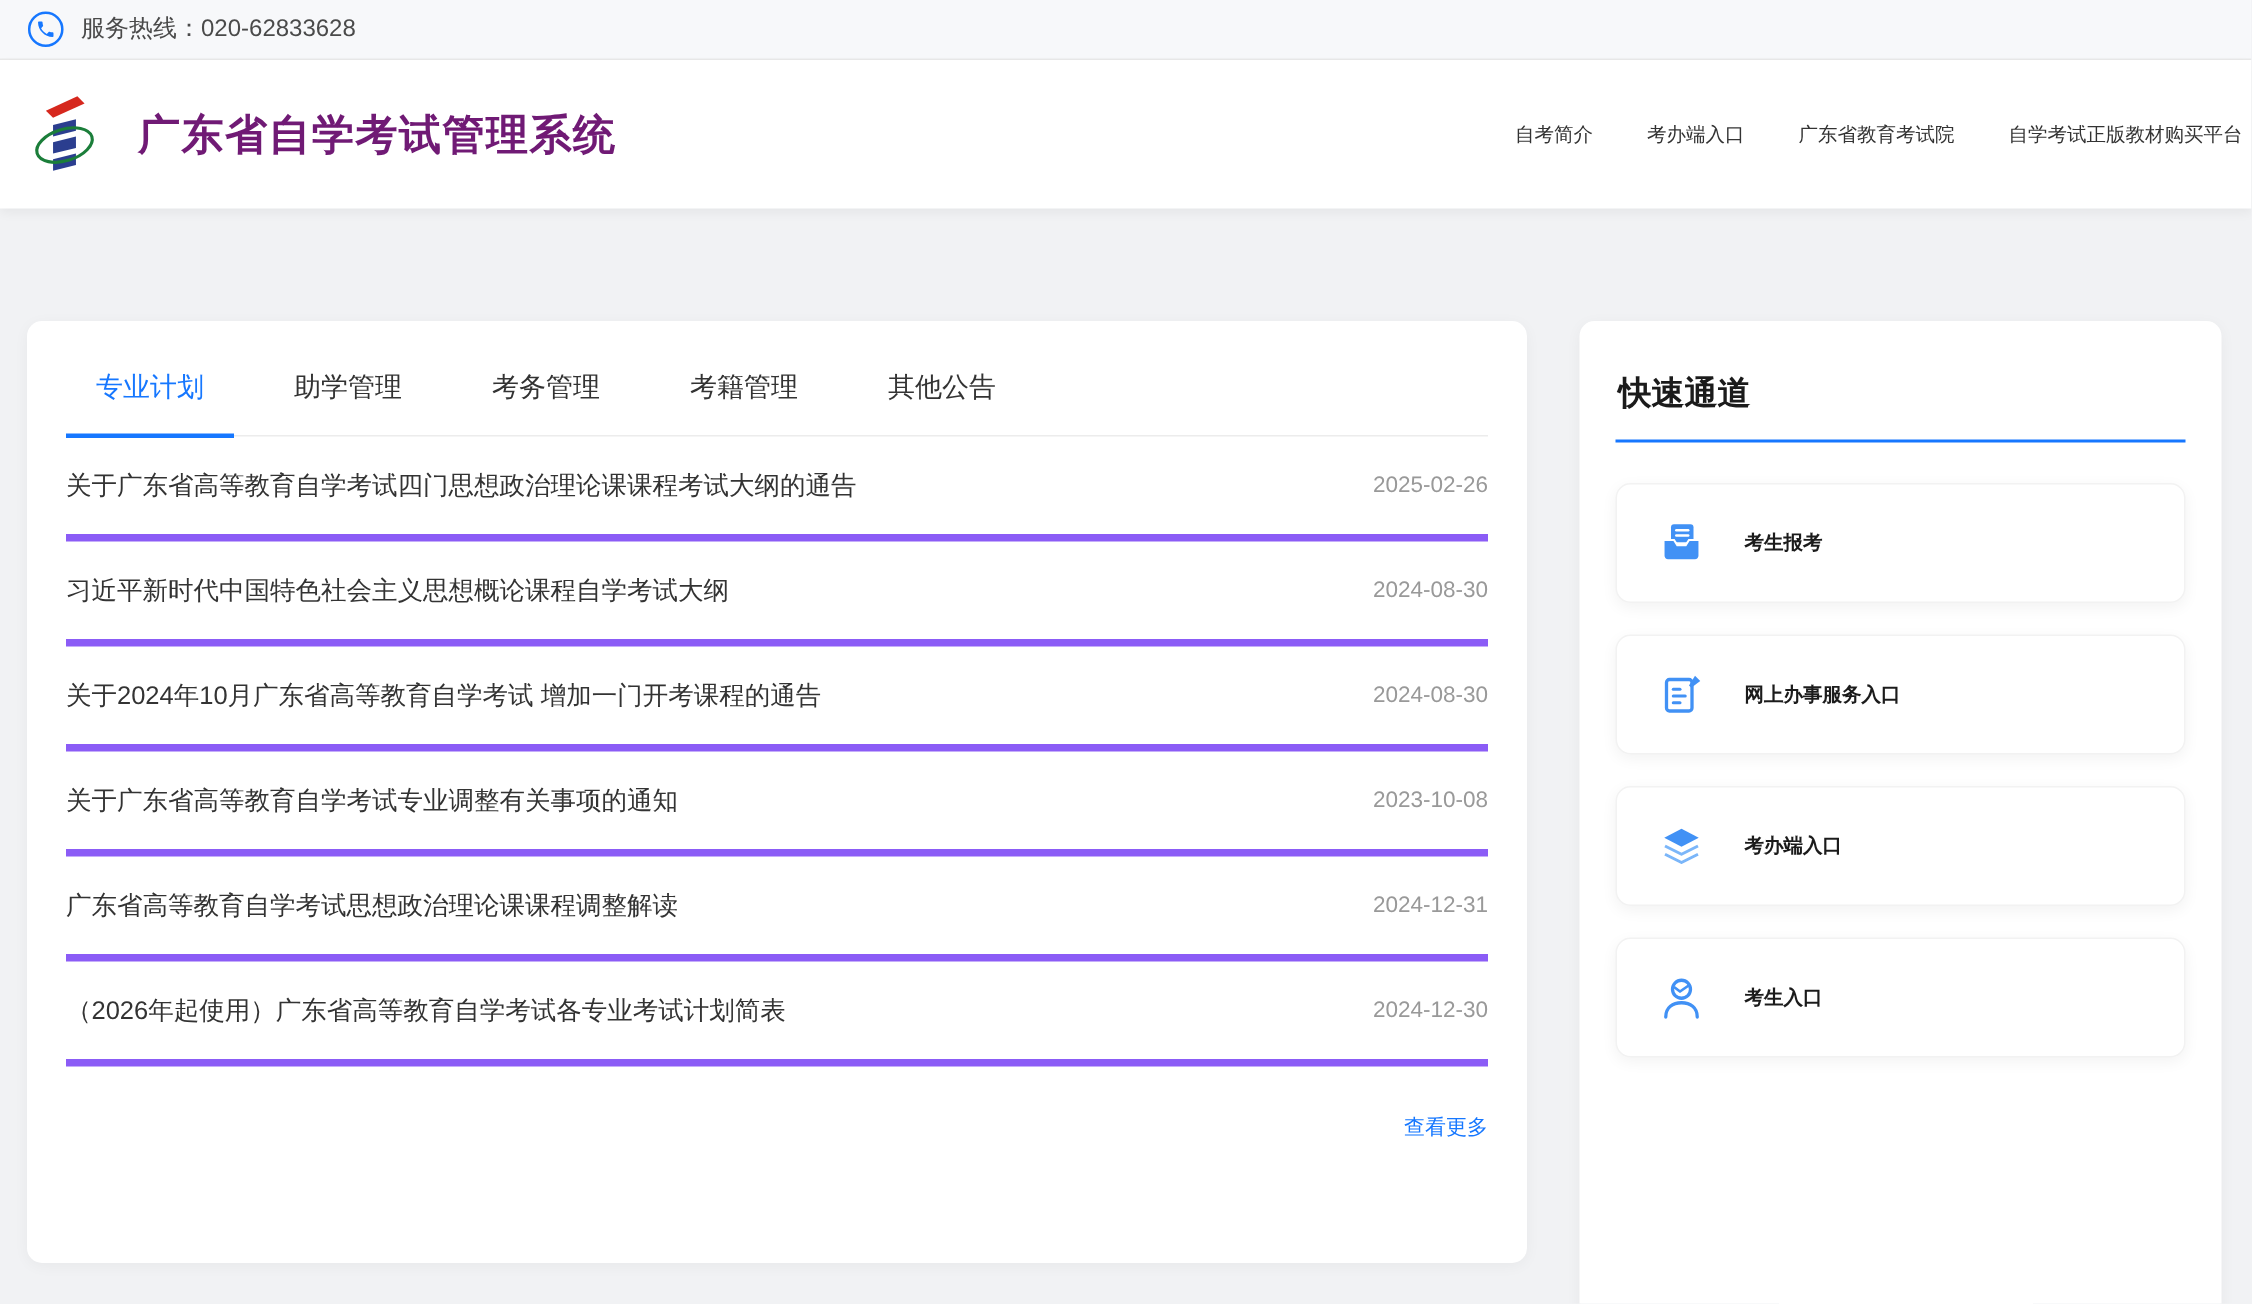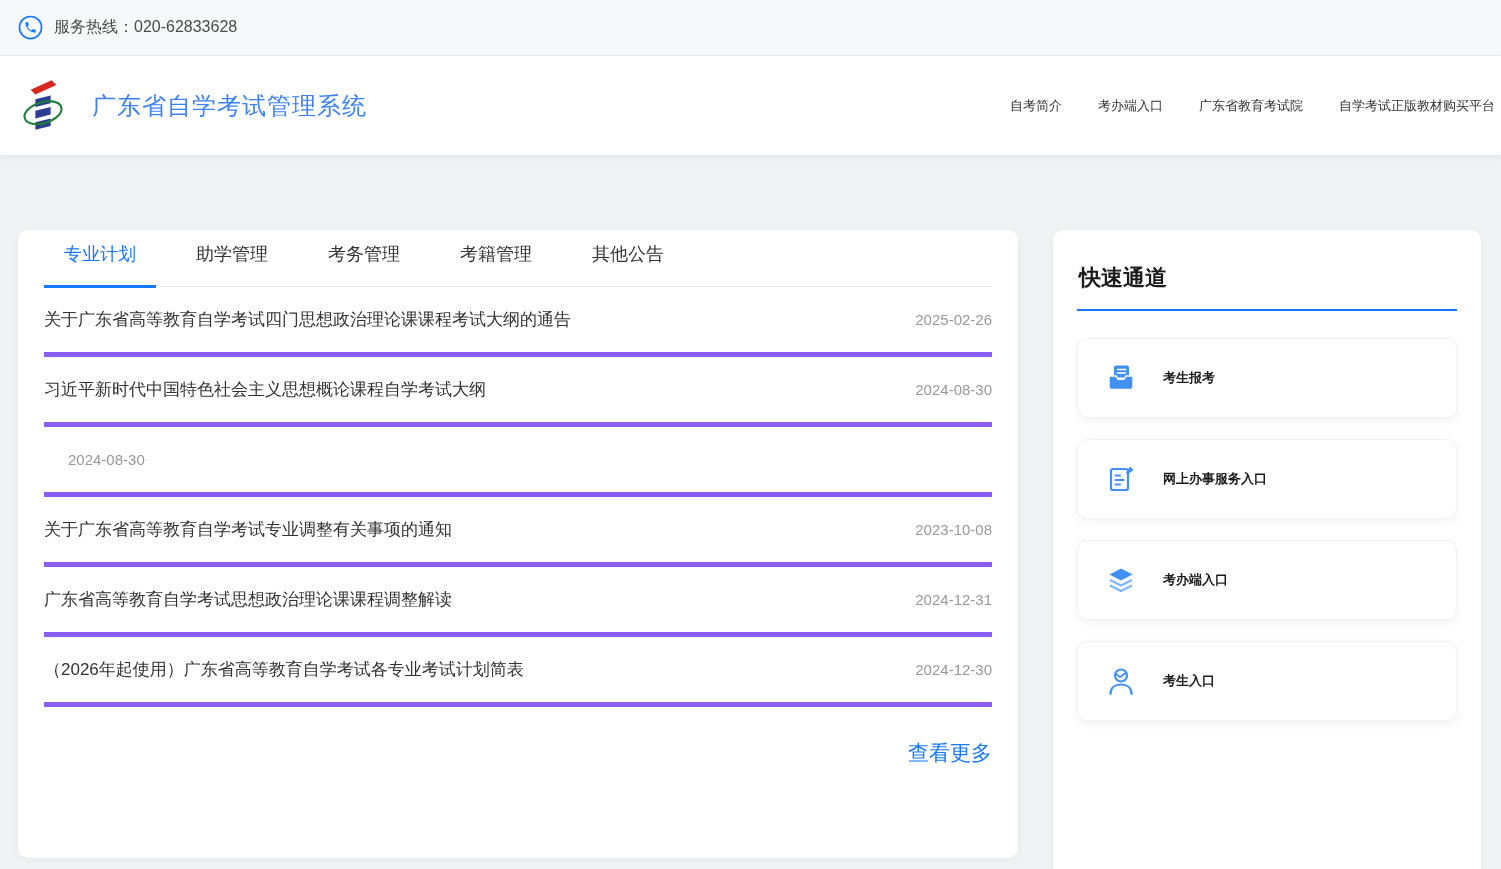--- a/index.html
+++ b/index.html
@@ -1,50 +1,50 @@
 <!DOCTYPE html>
 <html><head>
 <meta charset="utf-8">
 <style>
   * { margin:0; padding:0; box-sizing:border-box; }
   html,body { width:1501px; height:869px; overflow:hidden;
     font-family:"Liberation Sans","DejaVu Sans",sans-serif; background:#f1f2f4; }
 
   
-  .topbar { height:56px; background:#f7f8fa; border-bottom:1px solid #e9e9e9;
+  .topbar { height:40px; background:#f7f8fa; border-bottom:1px solid #e9e9e9;
     display:flex; align-items:center; padding:0 18px; gap:11px;
     font-size:16px; color:#4a4a4a; }
 
   
   header { height:99px; background:#fff; display:flex; align-items:center;
     padding:0 4px 0 22px; box-shadow:0 3px 7px rgba(0,0,0,.05); position:relative; z-index:2; }
   .brand { display:flex; align-items:center; gap:28px; }
-  .site-title { font-size:24px; font-weight:normal; color:#3b82f6; letter-spacing:1px; }
+  .site-title { font-size:28px; font-weight:bold; color:#701a75; letter-spacing:1px; }
   nav { margin-left:auto; display:flex; gap:36px; padding-right:2px; }
   nav a { font-size:13px; color:#333; text-decoration:none; white-space:nowrap; cursor:pointer; }
 
   
   .content { display:flex; align-items:flex-start; gap:35px;
     padding:75px 0 0 18px; height:714px; }
 
   .card { background:#fff; border-radius:10px; box-shadow:0 2px 10px rgba(0,0,0,.045); }
 
   
   .main-card { width:1000px; height:628px; padding:0 26px; }
-  .tabs { display:flex; gap:20px; border-bottom:1px solid #ececec; }
+  .tabs { display:flex; gap:20px; padding-top:20px; border-bottom:1px solid #ececec; }
   .tab { font-size:18px; color:#333; padding:12px 20px 19px; cursor:pointer; white-space:nowrap; }
   .tab.active { color:#1677ff; border-bottom:3px solid #1677ff; margin-bottom:-2px; }
 
   .row { display:flex; justify-content:space-between; align-items:center;
     height:70px; border-bottom:5px solid #8b5cf6; cursor:pointer; }
   .row .title { font-size:17px; color:#333; white-space:nowrap; overflow:hidden; }
   .row .date { font-size:15px; color:#999; margin-left:24px; flex-shrink:0; }
 
   .more { text-align:right; padding-top:32px; }
-  .more a { color:#1677ff; font-size:21px; text-decoration:none; cursor:pointer;text-align:right; }
+  .more a { color:#1677ff; font-size:14px; text-decoration:none; cursor:pointer;text-align:right; }
 
   
   .side-card { width:428px; height:812px; padding:24px; }
   .side-title { font-size:22px; font-weight:bold; color:#1b1b1b; margin:9px 0 16px 2px; }
   .accent-line { height:2px; background:#1677ff; margin-bottom:27px; }
   .quick-item { height:80px; background:#fff; border:1px solid #f2f2f2; border-radius:10px;
     box-shadow:0 3px 10px rgba(0,0,0,.05); display:flex; align-items:center;
     padding-left:28px; gap:27px; margin-bottom:21px; cursor:pointer; }
   .quick-item:last-child { margin-bottom:0; }
   .quick-item .label { font-size:13px; font-weight:bold; color:#1b1b1b; }
@@ -96,20 +96,21 @@
     <div class="list">
       <div class="row">
         <span class="title">关于广东省高等教育自学考试四门思想政治理论课课程考试大纲的通告</span>
         <span class="date">2025-02-26</span>
       </div>
       <div class="row">
         <span class="title">习近平新时代中国特色社会主义思想概论课程自学考试大纲</span>
         <span class="date">2024-08-30</span>
       </div>
       <div class="row">
+        <span class="title">关于2024年10月广东省高等教育自学考试 增加一门开考课程的通告</span>
         <span class="date">2024-08-30</span>
       </div>
       <div class="row">
         <span class="title">关于广东省高等教育自学考试专业调整有关事项的通知</span>
         <span class="date">2023-10-08</span>
       </div>
       <div class="row">
         <span class="title">广东省高等教育自学考试思想政治理论课课程调整解读</span>
         <span class="date">2024-12-31</span>
       </div>

